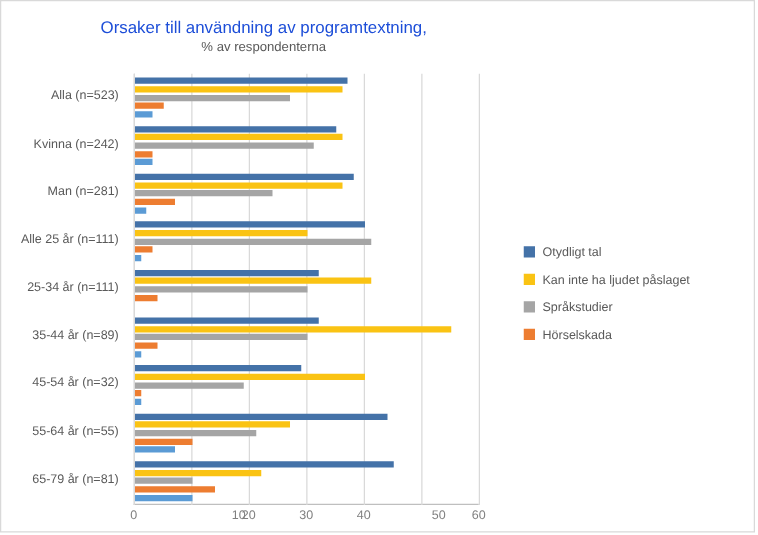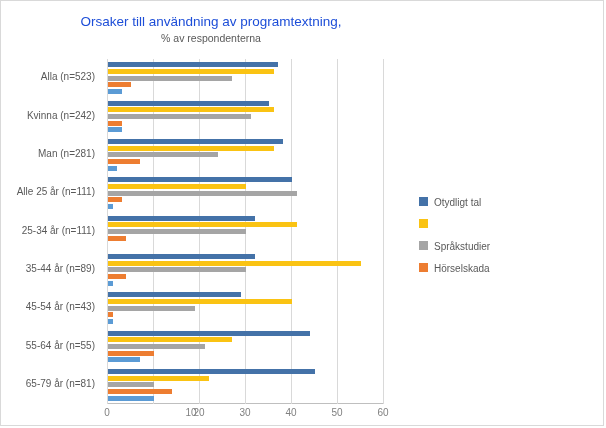--- a/index.html
+++ b/index.html
@@ -82,40 +82,40 @@
     <div class="chart-subtitle">% av respondenterna</div>
   </div>
 
   <div class="ylabel-wrap">
       <div class="ylabel" style="top: 12px;">Alla (n=523)</div>
       <div class="ylabel" style="top: 50.5px;">Kvinna (n=242)</div>
       <div class="ylabel" style="top: 88.8333px;">Man (n=281)</div>
       <div class="ylabel" style="top: 127.167px;">Alle 25 år (n=111)</div>
       <div class="ylabel" style="top: 165.5px;">25-34 år (n=111)</div>
       <div class="ylabel" style="top: 203.833px;">35-44 år (n=89)</div>
-      <div class="ylabel" style="top: 242.167px;">45-54 år (n=43)</div>
+      <div class="ylabel" style="top: 242.167px;">45-54 år (n=32)</div>
       <div class="ylabel" style="top: 280.5px;">55-64 år (n=55)</div>
       <div class="ylabel" style="top: 318.833px; padding-left: 30px;">65-79 år (n=81)</div>
     </div>
 
   <div id="plot">
     <div class="axis-y"></div>
     <div class="axis-x"></div>
   <div class="gridline" style="left: 0px;"></div>
       <div class="xtick-label" style="left: 0px;">0</div>
       <div class="gridline" style="left: 46px;"></div>
       <div class="xtick-label" style="left: 46px; margin-left: 38px;">10</div>
       <div class="gridline" style="left: 92px;"></div>
       <div class="xtick-label" style="left: 92px;">20</div>
       <div class="gridline" style="left: 138px;"></div>
       <div class="xtick-label" style="left: 138px;">30</div>
       <div class="gridline" style="left: 184px;"></div>
       <div class="xtick-label" style="left: 184px; text-align: right;">40</div>
       <div class="gridline" style="left: 230px;"></div>
-      <div class="xtick-label" style="left: 230px; text-align: right;">50</div>
+      <div class="xtick-label" style="left: 244px; text-align: right;">50</div>
       <div class="gridline" style="left: 276px;"></div>
       <div class="xtick-label" style="left: 276px;">60</div>
       <div class="group" style="top: 0px; height: 38.3333px;">
         <div class="bar" title="Otydligt tal: 37" style="top: 3.46667px; width: 170.2px; background: rgb(68, 114, 168);"></div>
         <div class="bar" title="Kan inte ha ljudet påslaget: 36" style="top: 10.0667px; width: 165.6px; background: rgb(250, 195, 19);"></div>
         <div class="bar" title="Språkstudier: 27" style="top: 16.6667px; width: 124.2px; background: rgb(165, 165, 165);"></div>
         <div class="bar" title="Hörselskada: 5" style="top: 23.2667px; width: 23px; background: rgb(237, 125, 49);"></div>
         <div class="bar" title="Åldersbaserad hörselbegränsning: 3" style="top: 29.8667px; width: 13.8px; background: rgb(91, 155, 213);"></div>
       </div>
       <div class="group" style="top: 38.3333px; height: 38.3333px;">
@@ -176,20 +176,21 @@
       </div>
     </div>
 
   <div id="legend">
       <div class="legend-row">
         <span class="legend-swatch" style="background: rgb(68, 114, 168);"></span>
         <span class="legend-text">Otydligt tal</span>
       </div>
       <div class="legend-row">
         <span class="legend-swatch" style="background: rgb(250, 195, 19);"></span>
+        <span class="legend-text">Kan inte ha ljudet påslaget</span>
       </div>
       <div class="legend-row">
         <span class="legend-swatch" style="background: rgb(165, 165, 165);"></span>
         <span class="legend-text">Språkstudier</span>
       </div>
       <div class="legend-row">
         <span class="legend-swatch" style="background: rgb(237, 125, 49);"></span>
         <span class="legend-text">Hörselskada</span>
       </div>
     </div>

